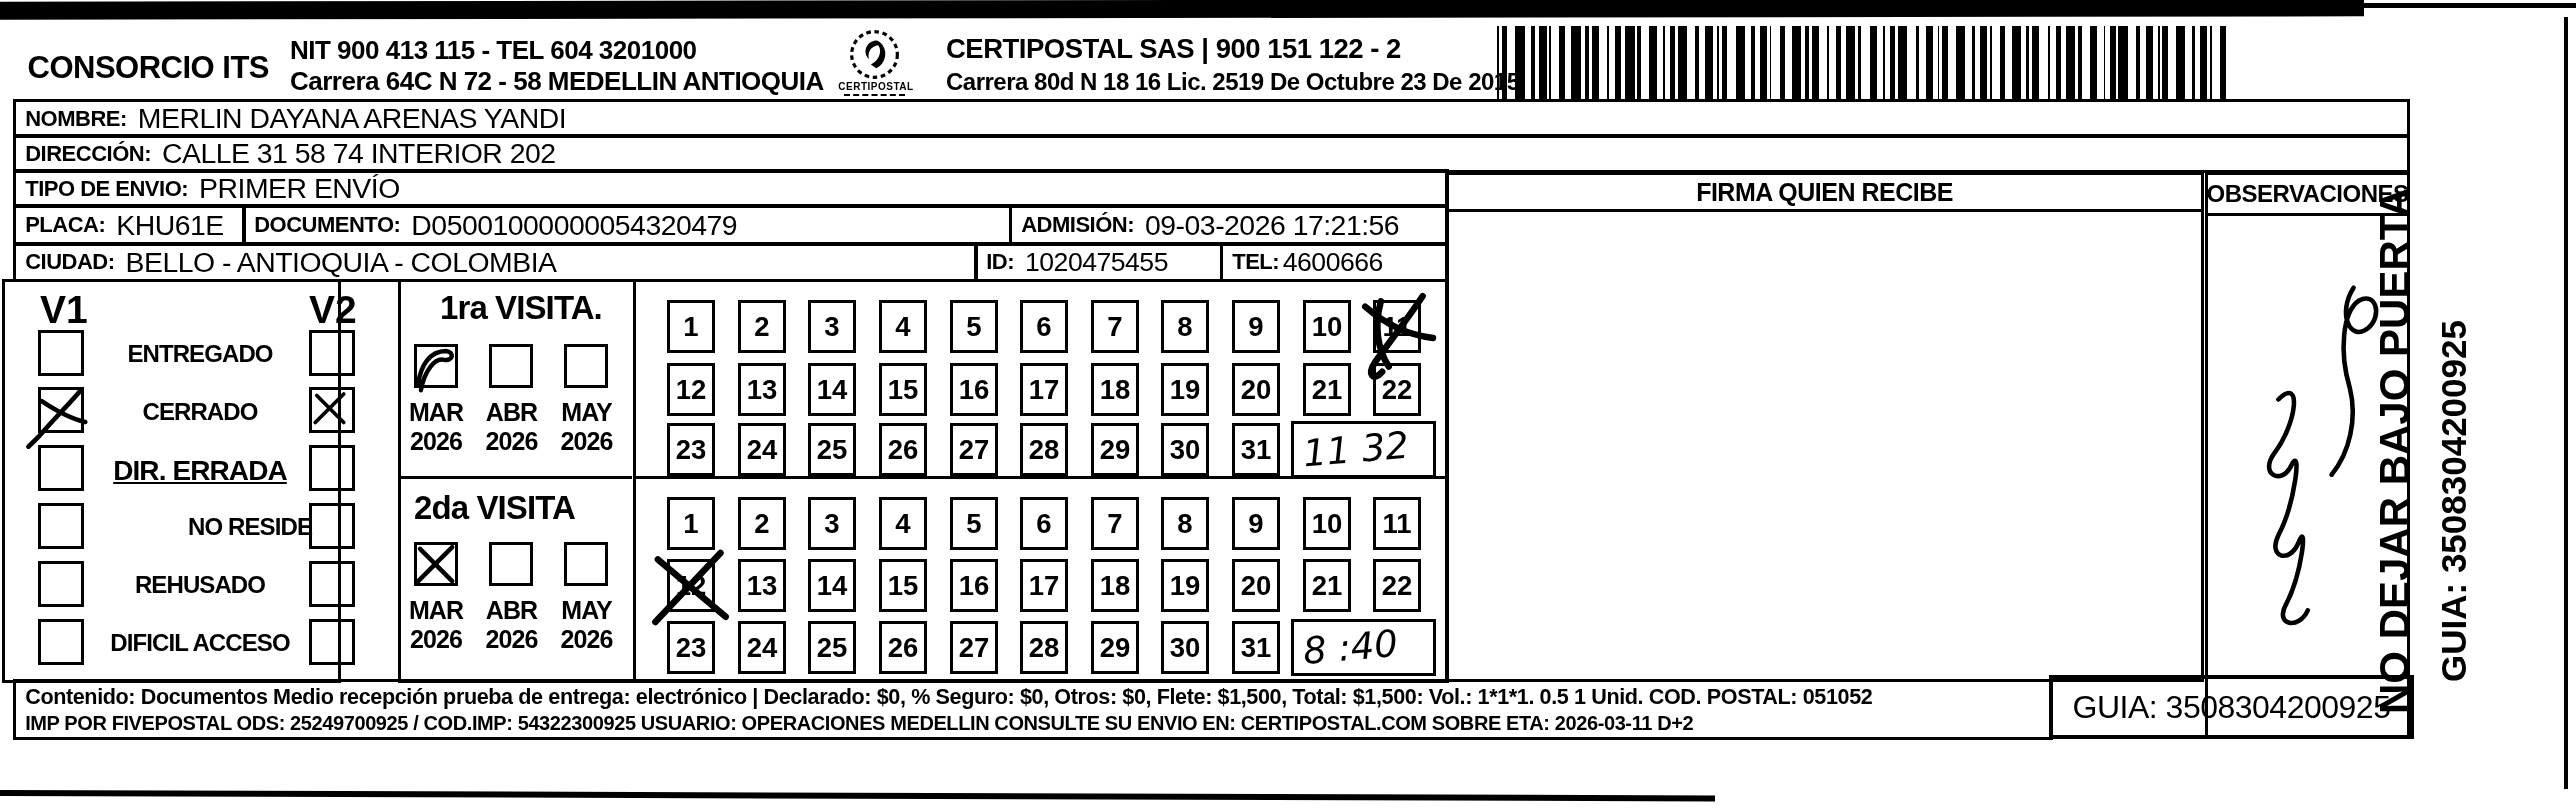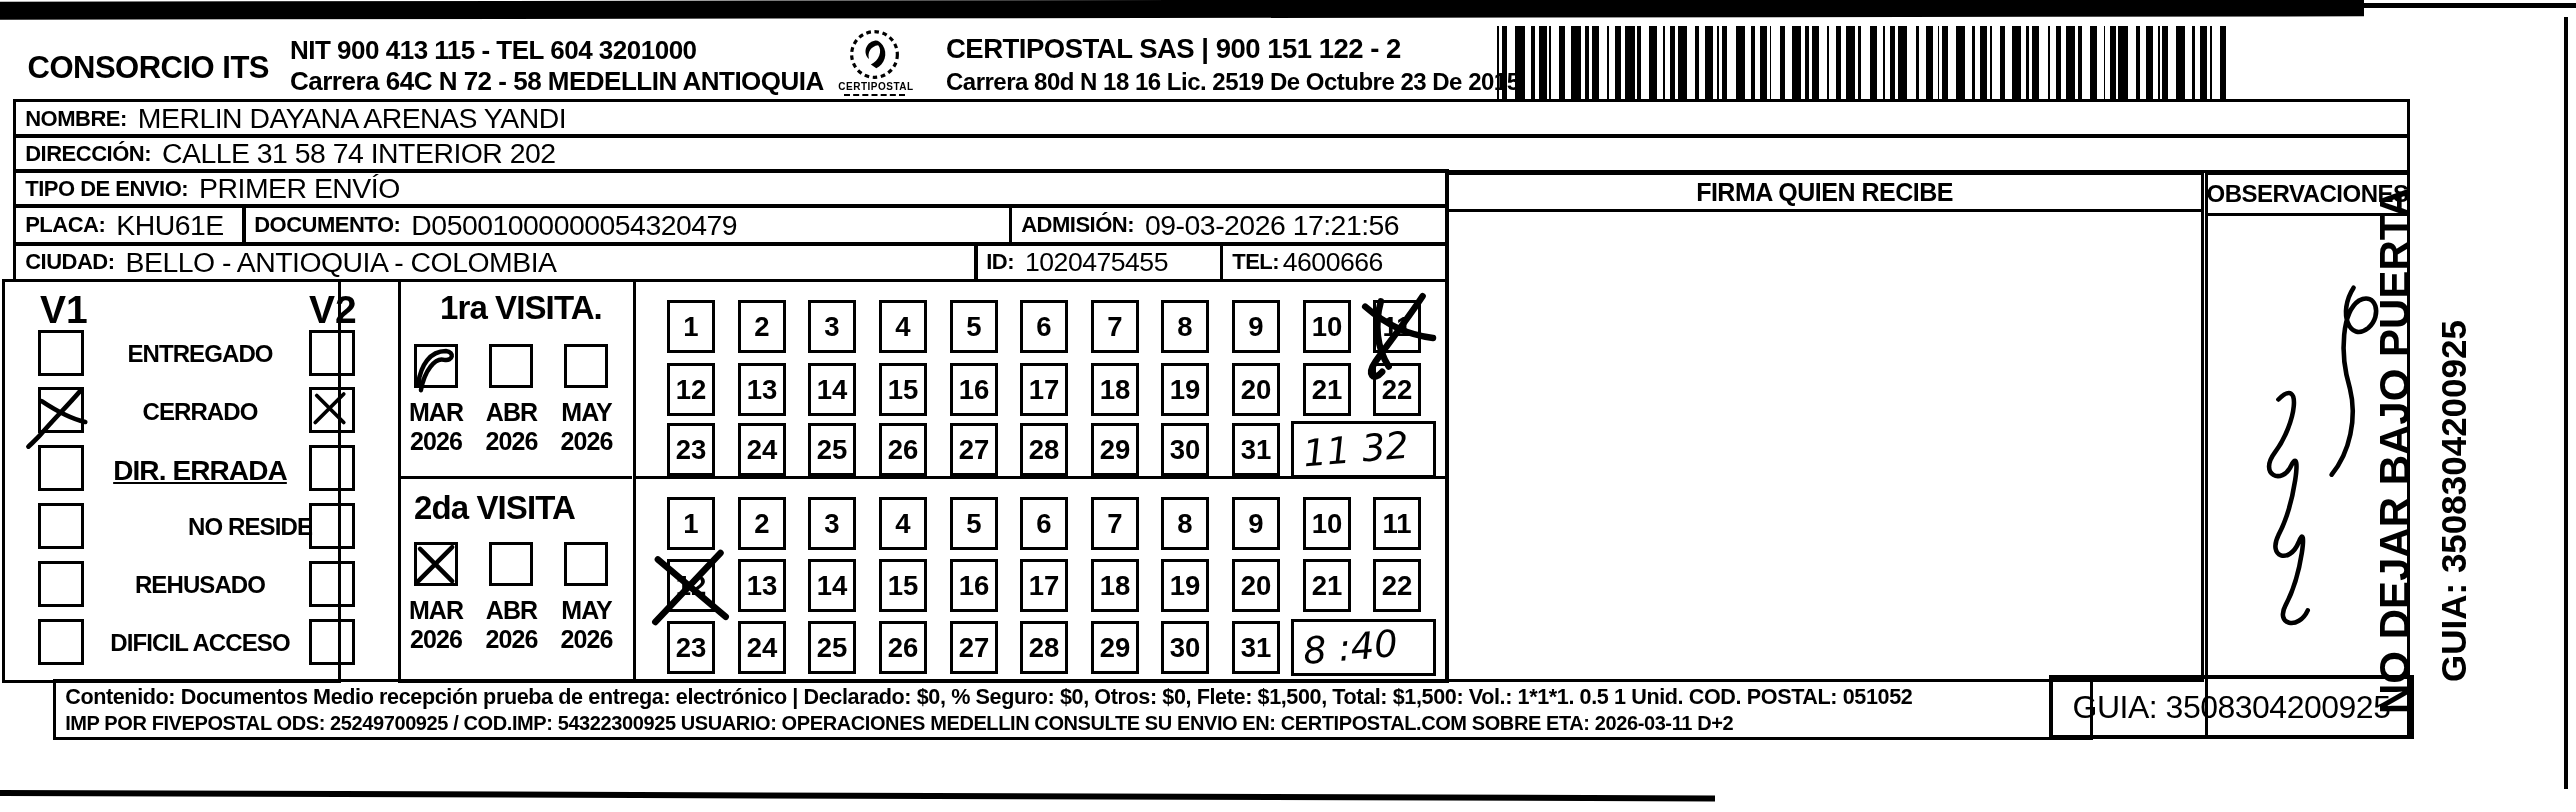--- a/index.html
+++ b/index.html
@@ -316,21 +316,21 @@
     </div>
 
   <div class="cell" style="left:1445px;top:209px;width:759px;height:473px;"></div>
   <div class="cell" style="left:2205px;top:213px;width:205px;height:525px;padding:0;">
     <svg class="sq-svg" width="193" height="495" viewBox="0 0 210 540" style="position:absolute;left:5.5px;top:13px;overflow:visible;">
       <path d="M152,64 C134,92 148,124 168,108 C184,94 176,68 158,78 C140,90 136,134 148,174 C156,206 148,244 128,268"></path>
       <path d="M70,186 C96,160 90,212 66,244 C48,268 74,280 84,258 C96,234 88,300 70,334 C58,358 82,366 92,342 C102,316 96,376 78,410 C66,432 92,438 102,416"></path>
     </svg>
   </div>
 
-  <div class="cell" style="left:13px;top:679px;width:2040px;height:61px;display:flex;flex-direction:column;align-items:flex-start;justify-content:center;gap:1.8px;margin-left:40px;">
+  <div class="cell" style="left:13px;top:679px;width:2040px;height:61px;display:flex;flex-direction:column;align-items:flex-start;justify-content:center;gap:1.8px;">
     <div style="font-size:21.6px;font-weight:600;letter-spacing:-0.4px;white-space:nowrap;">Contenido: Documentos Medio recepción prueba de entrega: electrónico | Declarado: $0, % Seguro: $0, Otros: $0, Flete: $1,500, Total: $1,500: Vol.: 1*1*1. 0.5  1 Unid. COD. POSTAL: 051052</div>
     <div style="font-size:20px;font-weight:700;letter-spacing:-0.4px;white-space:nowrap;">IMP POR FIVEPOSTAL ODS: 25249700925 / COD.IMP: 54322300925 USUARIO: OPERACIONES MEDELLIN CONSULTE SU ENVIO EN: CERTIPOSTAL.COM SOBRE ETA: 2026-03-11 D+2</div>
   </div>
   <div class="cell" style="left:2049px;top:675px;width:365px;height:64px;justify-content:center;border-width:4.6px;">
     <span style="font-size:32px;letter-spacing:-0.5px;white-space:nowrap;">GUIA: 3508304200925</span>
   </div>
 
   <div class="vert" style="left:2419px;top:666px;height:48px;font-size:42px;letter-spacing:0px;">NO DEJAR BAJO PUERTA</div>
   <div class="vert" style="left:2474px;top:642px;height:40px;font-size:35px;font-weight:600;">GUIA: 3508304200925</div>
 

